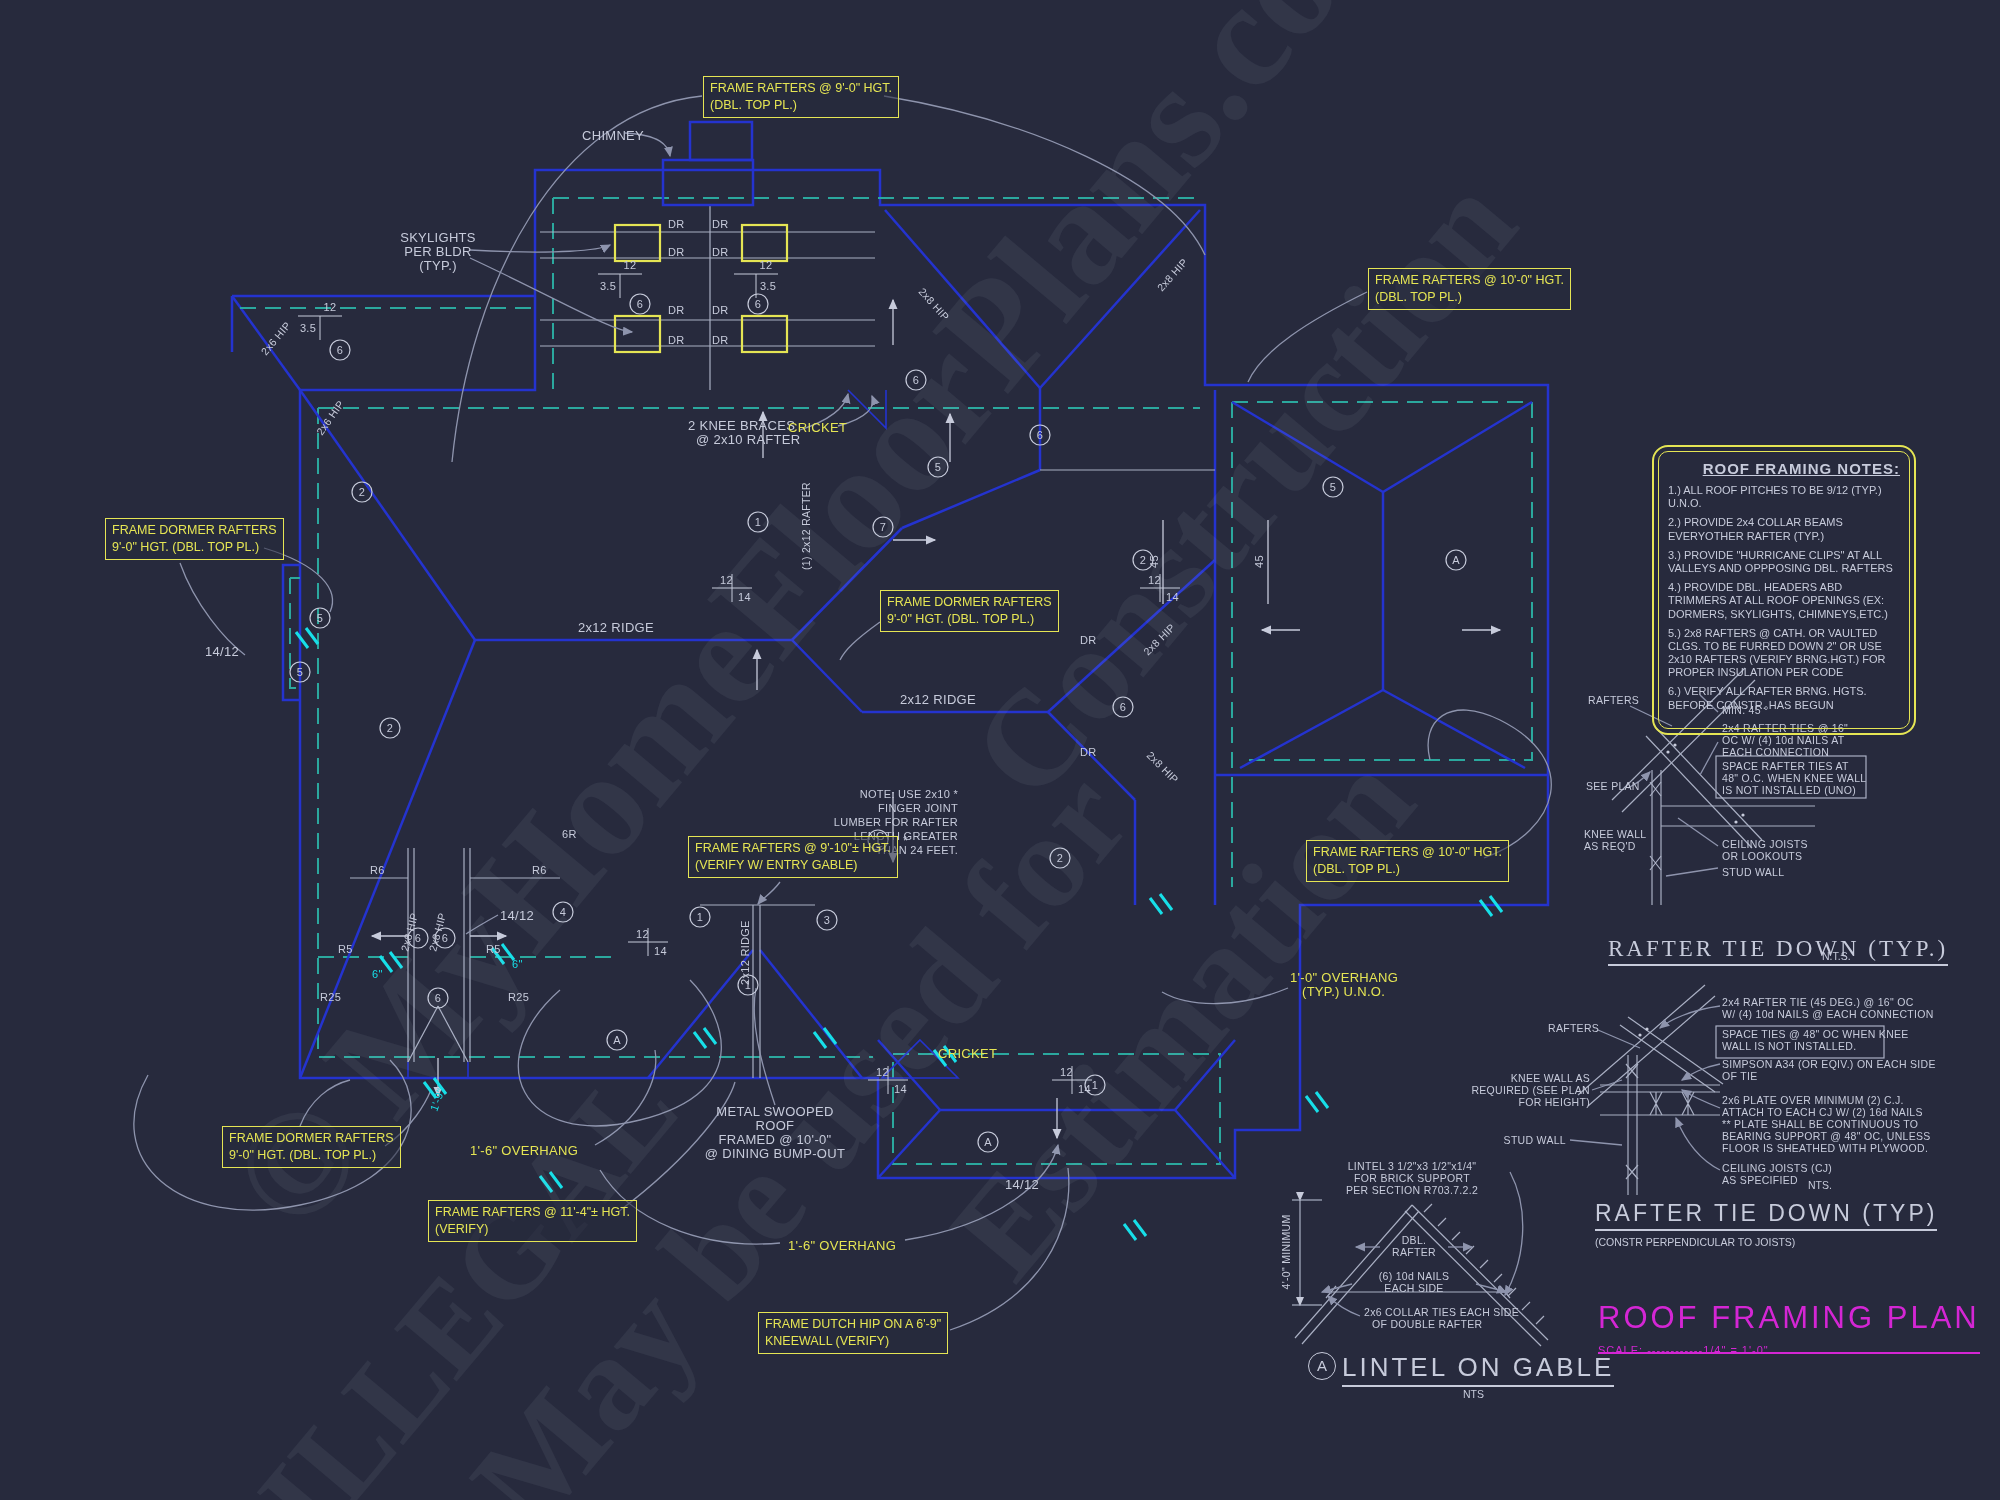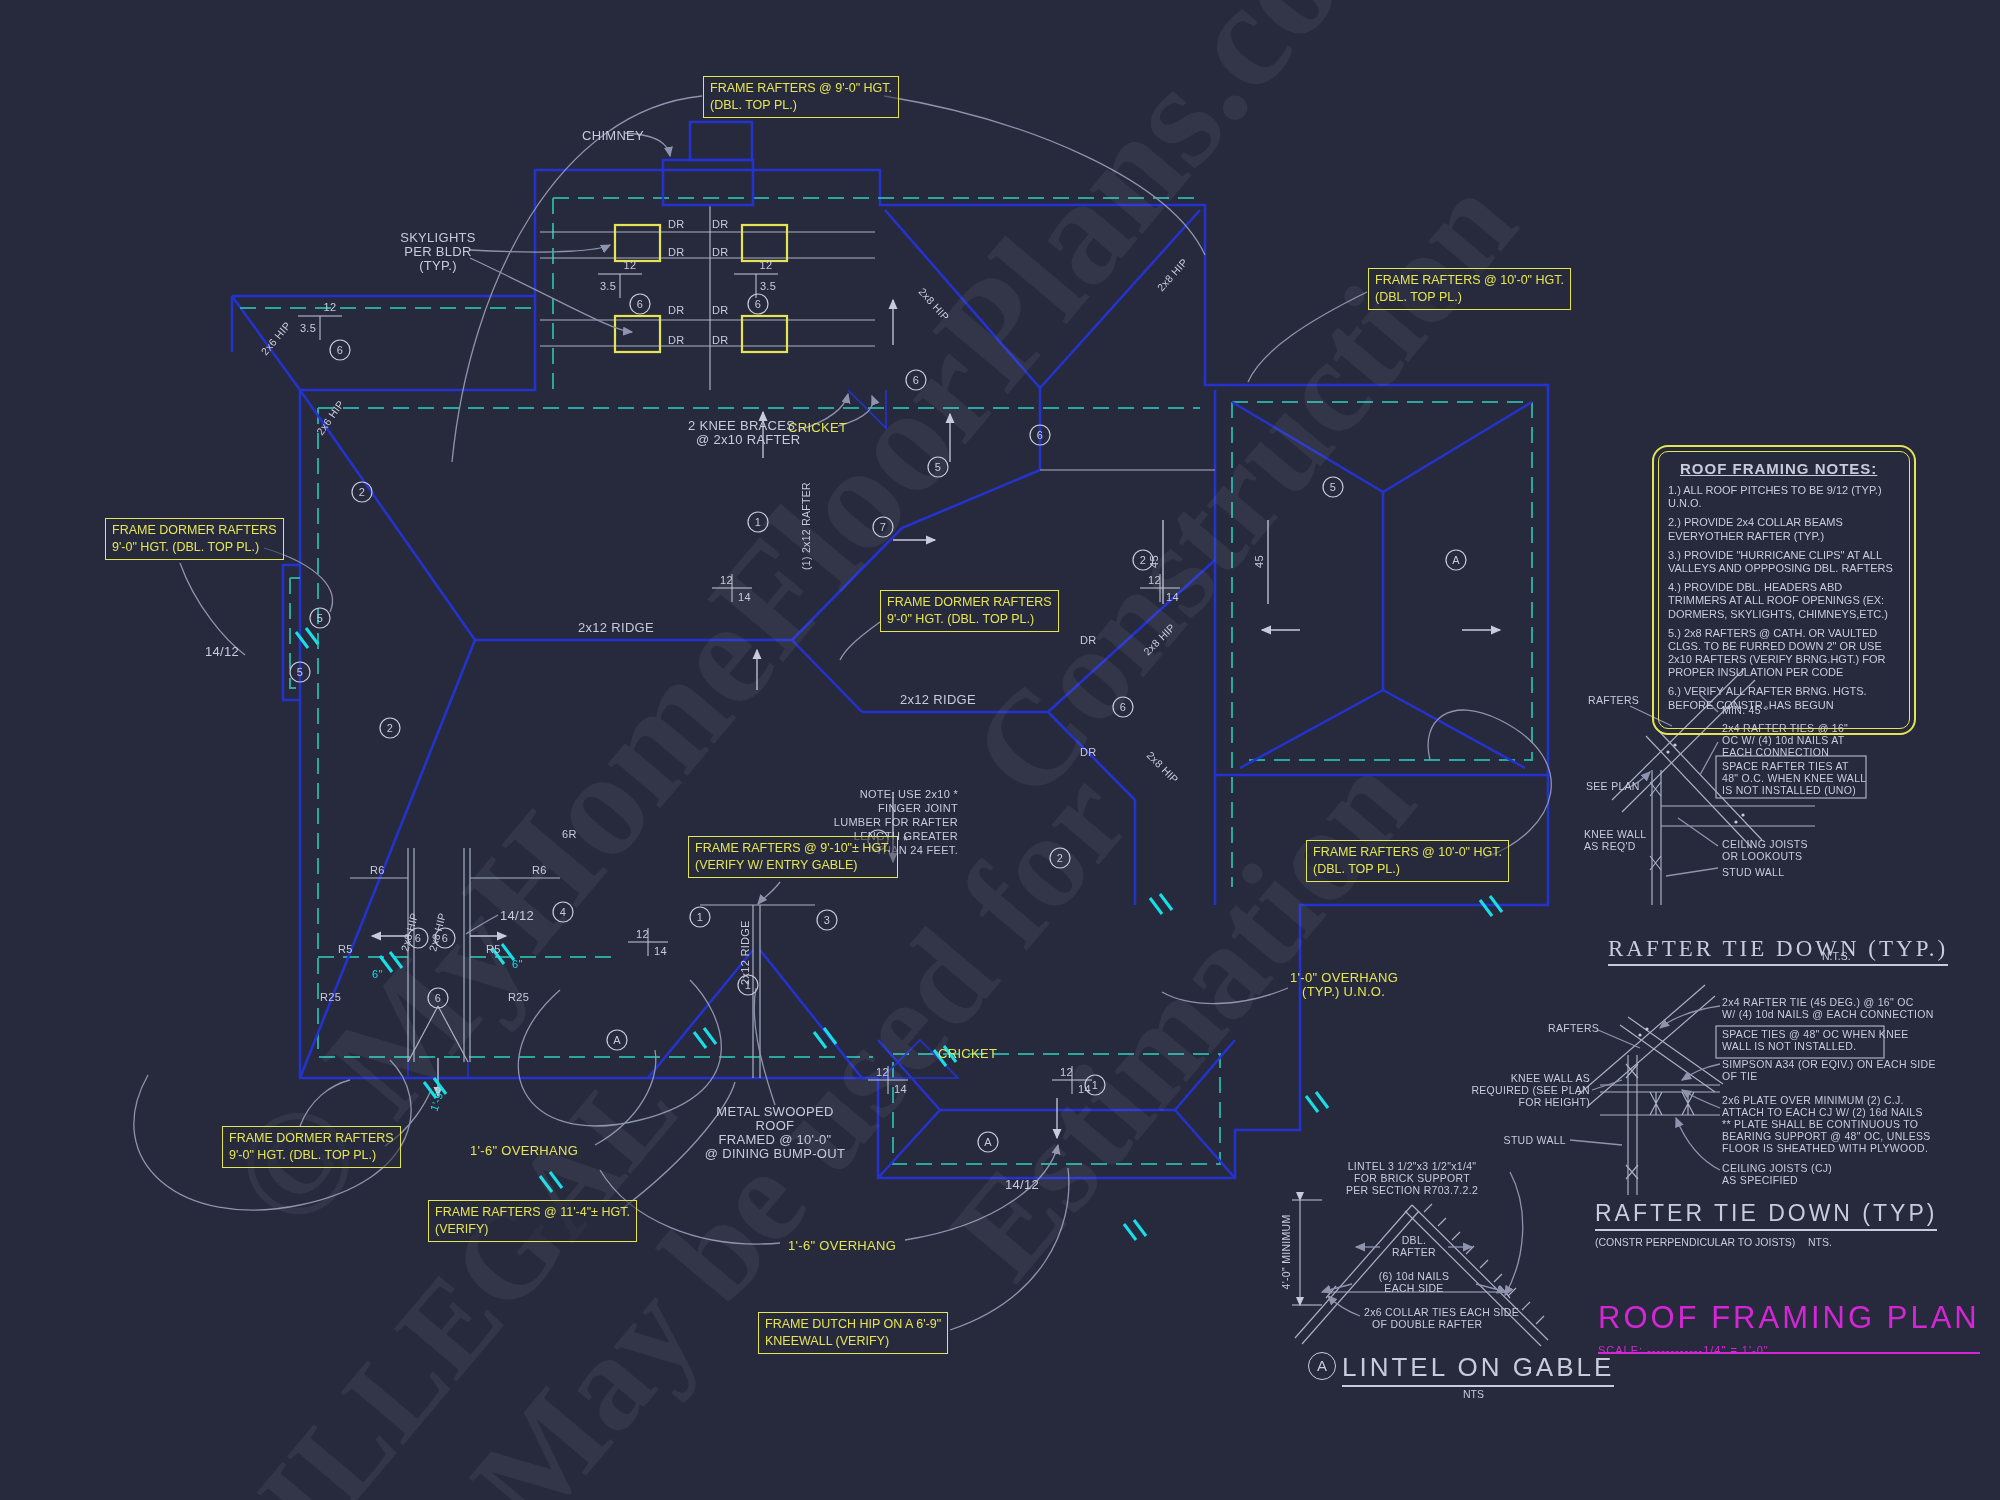--- a/index.html
+++ b/index.html
@@ -25,22 +25,22 @@
   
   .wm{position:absolute;color:rgba(205,210,230,0.07);white-space:nowrap;pointer-events:none;
       font-family:"Liberation Serif",serif;font-weight:bold;transform-origin:0 50%;z-index:2;}
   
   .callout{position:absolute;border:1.6px solid #e5e554;color:#e5e554;background:rgba(39,42,61,.55);
            font-size:12.5px;line-height:1.35;padding:3px 6px;z-index:3;white-space:nowrap;}
   
   #notes{position:absolute;left:1652px;top:445px;width:252px;border:2px solid #e5e554;border-radius:16px;
          padding:4px;z-index:3;}
   #notes .inner{border:1.4px solid #e5e554;border-radius:10px;padding:8px 9px 10px;}
-  #notes h3{margin:0 12px 7px;color:#c7cbdb;font-size:15px;font-weight:bold;letter-spacing:1px;
-            text-decoration:underline;}
+  #notes h3{margin:0 0 7px;color:#c7cbdb;font-size:15px;font-weight:bold;letter-spacing:1px;
+            text-decoration:underline;text-align:right;}
   #notes .note{color:#c7cbdb;font-size:11px;line-height:1.2;margin-bottom:6px;}
   
   .dtitle{position:absolute;color:#c7cbdb;letter-spacing:3px;font-size:23px;
           border-bottom:2px solid #c7cbdb;padding-bottom:2px;z-index:3;white-space:nowrap;}
   .dsub{position:absolute;color:#c7cbdb;font-size:10.5px;z-index:3;white-space:nowrap;}
   #main-title{position:absolute;left:1598px;top:1300px;color:#d426d4;font-size:31px;letter-spacing:3px;
               border-bottom:2.5px solid #d426d4;padding-bottom:16px;z-index:3;white-space:nowrap;}
   #main-scale{position:absolute;left:1598px;top:1344px;color:#d426d4;font-size:11px;letter-spacing:1px;z-index:3;}
   #lintel-bubble{position:absolute;left:1308px;top:1352px;width:26px;height:26px;border:1.6px solid #c7cbdb;
                  border-radius:50%;color:#c7cbdb;font-size:15px;text-align:center;line-height:26px;z-index:3;}
@@ -638,21 +638,21 @@
     <div class="note">5.) 2x8 RAFTERS @ CATH. OR VAULTED CLGS. TO BE FURRED DOWN 2" OR USE 2x10 RAFTERS (VERIFY BRNG.HGT.) FOR PROPER INSULATION PER CODE</div>
     <div class="note">6.) VERIFY ALL RAFTER BRNG. HGTS. BEFORE CONSTR. HAS BEGUN</div>
   </div>
 </div>
 
 <div class="dtitle" style="left:1608px;top:936px;font-family:Liberation Serif, serif;">RAFTER TIE DOWN (TYP.)</div>
 <div class="dsub" style="left:1822px;top:950px;text-align:right;">N.T.S.</div>
 
 <div class="dtitle" style="left:1595px;top:1200px;">RAFTER TIE DOWN (TYP)</div>
 <div class="dsub" style="left:1595px;top:1236px;">(CONSTR PERPENDICULAR TO JOISTS)</div>
-<div class="dsub" style="left:1808px;top:1236px;text-align:right;">NTS.</div>
+<div class="dsub" style="left:1808px;top:1179px;text-align:right;">NTS.</div>
 
 <div id="lintel-bubble">A</div>
 <div class="dtitle" style="left:1342px;top:1352px;font-size:26px;">LINTEL ON GABLE</div>
 <div class="dsub" style="left:1463px;top:1388px;">NTS</div>
 
 <div id="main-title">ROOF FRAMING PLAN</div>
 <div id="main-scale">SCALE: ------------1/4" = 1'-0"</div>
 
 </div>
 

